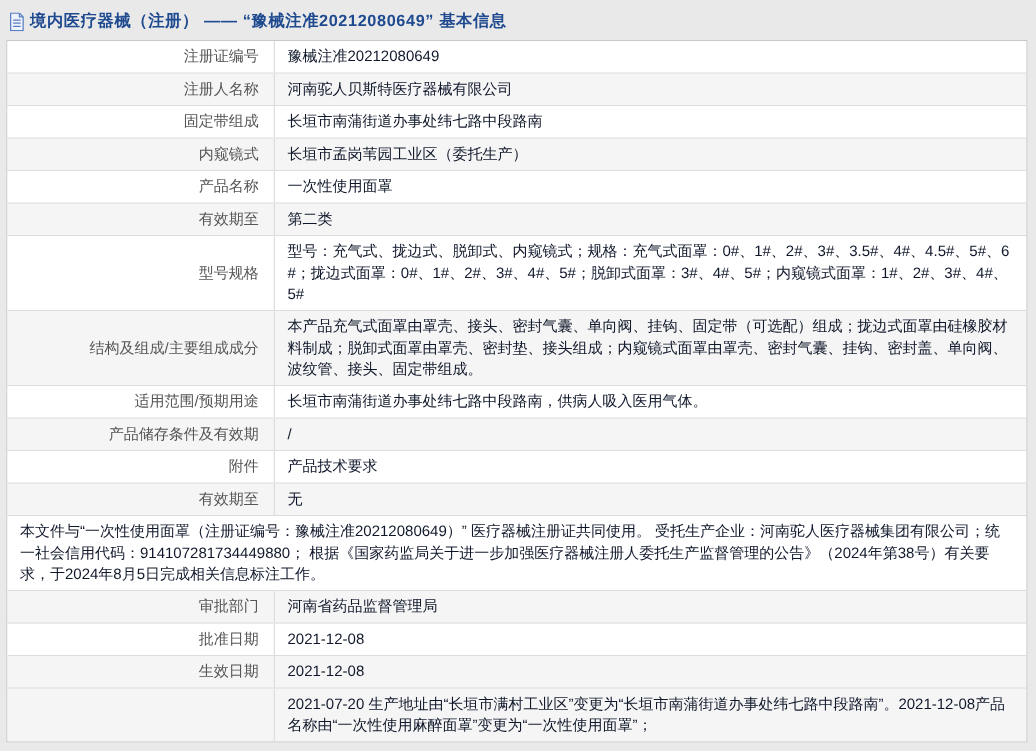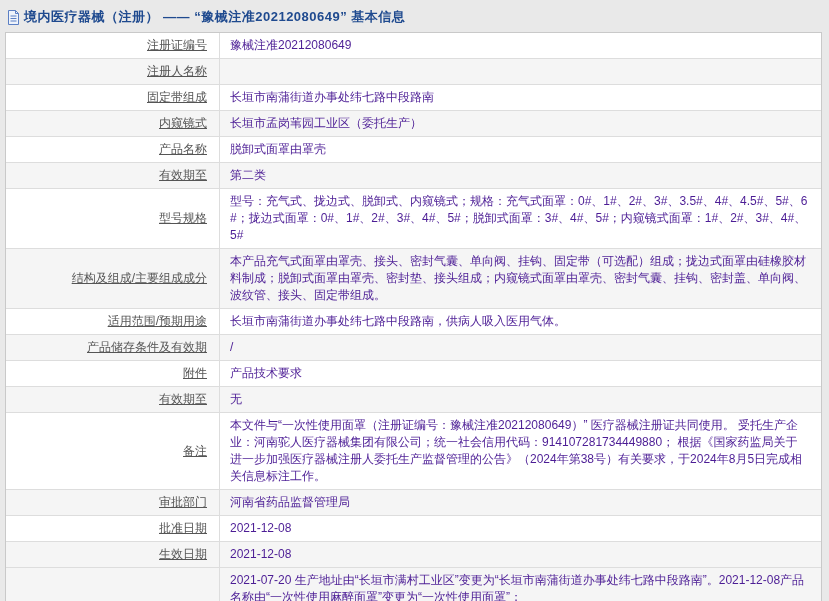--- a/index.html
+++ b/index.html
@@ -55,26 +55,25 @@
     align-self: stretch;
     display: flex;
     align-items: center;
     justify-content: flex-end;
     gap: 3px;
     text-align: right;
     padding: 4px 12px 4px 6px;
     border-right: 1px solid #dddddd;
     color: #555;
     line-height: 17px;
-    text-decoration: underline;
   }
   .value-cell {
     flex: 1;
     padding: 4px 12px 4px 10px;
-    color: #4c1d95;
+    color: #0f172a;
     line-height: 17px;
     word-break: break-all;
   }
   .value-cell p { margin: 0 0 4px 0; }
   .value-cell p:last-child { margin-bottom: 0; }
 </style>
 </head>
 <body>
 
 <div class="page">
@@ -97,38 +96,39 @@
         <div class="row">
           <div class="label-cell">
             <span>注册证编号</span>
           </div>
           <div class="value-cell">豫械注准20212080649</div>
         </div>
         <div class="row alt">
           <div class="label-cell">
             <span>注册人名称</span>
           </div>
+          <div class="value-cell">河南驼人贝斯特医疗器械有限公司</div>
         </div>
         <div class="row">
           <div class="label-cell">
             <span>固定带组成</span>
           </div>
           <div class="value-cell">长垣市南蒲街道办事处纬七路中段路南</div>
         </div>
         <div class="row alt">
           <div class="label-cell">
             <span>内窥镜式</span>
           </div>
           <div class="value-cell">长垣市孟岗苇园工业区（委托生产）</div>
         </div>
         <div class="row">
           <div class="label-cell">
             <span>产品名称</span>
           </div>
-          <div class="value-cell">脱卸式面罩由罩壳</div>
+          <div class="value-cell">一次性使用面罩</div>
         </div>
         <div class="row alt">
           <div class="label-cell">
             <span>有效期至</span>
           </div>
           <div class="value-cell">第二类</div>
         </div>
         <div class="row">
           <div class="label-cell">
             <span>型号规格</span>
@@ -159,23 +159,20 @@
           </div>
           <div class="value-cell">产品技术要求</div>
         </div>
         <div class="row alt">
           <div class="label-cell">
             <span>有效期至</span>
           </div>
           <div class="value-cell">无</div>
         </div>
         <div class="row">
-          <div class="label-cell">
-            <span>备注</span>
-          </div>
           <div class="value-cell">本文件与“一次性使用面罩（注册证编号：豫械注准20212080649）” 医疗器械注册证共同使用。 受托生产企业：河南驼人医疗器械集团有限公司；统一社会信用代码：914107281734449880； 根据《国家药监局关于进一步加强医疗器械注册人委托生产监督管理的公告》（2024年第38号）有关要求，于2024年8月5日完成相关信息标注工作。</div>
         </div>
         <div class="row alt">
           <div class="label-cell">
             <span>审批部门</span>
           </div>
           <div class="value-cell">河南省药品监督管理局</div>
         </div>
         <div class="row">
           <div class="label-cell">

